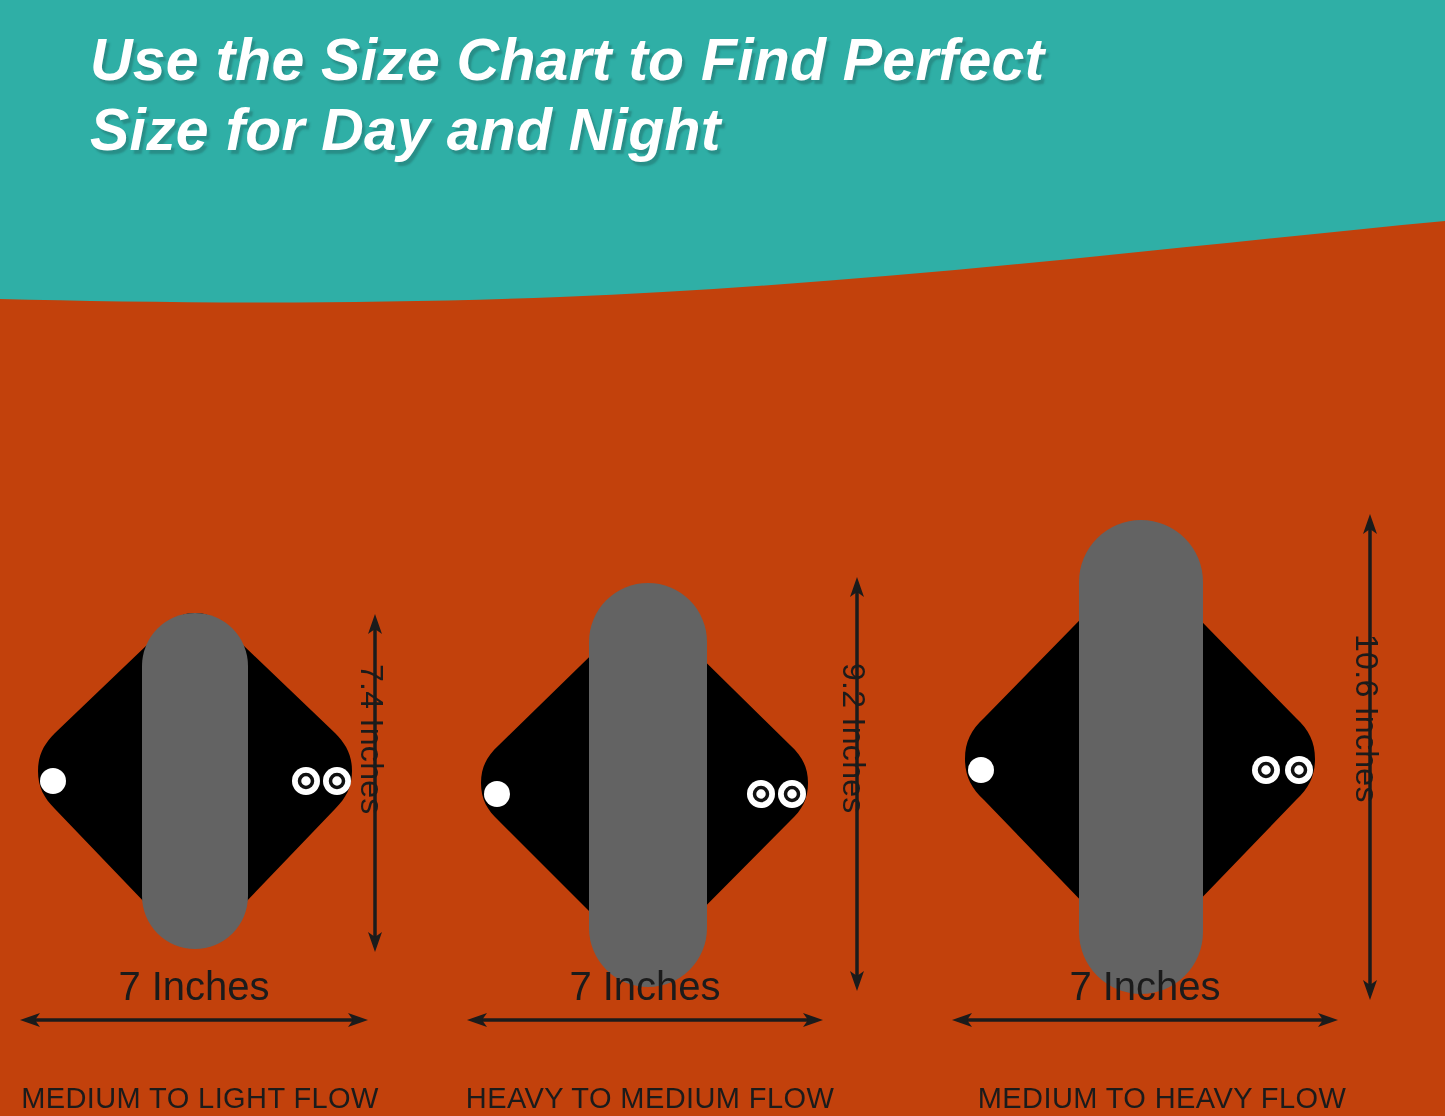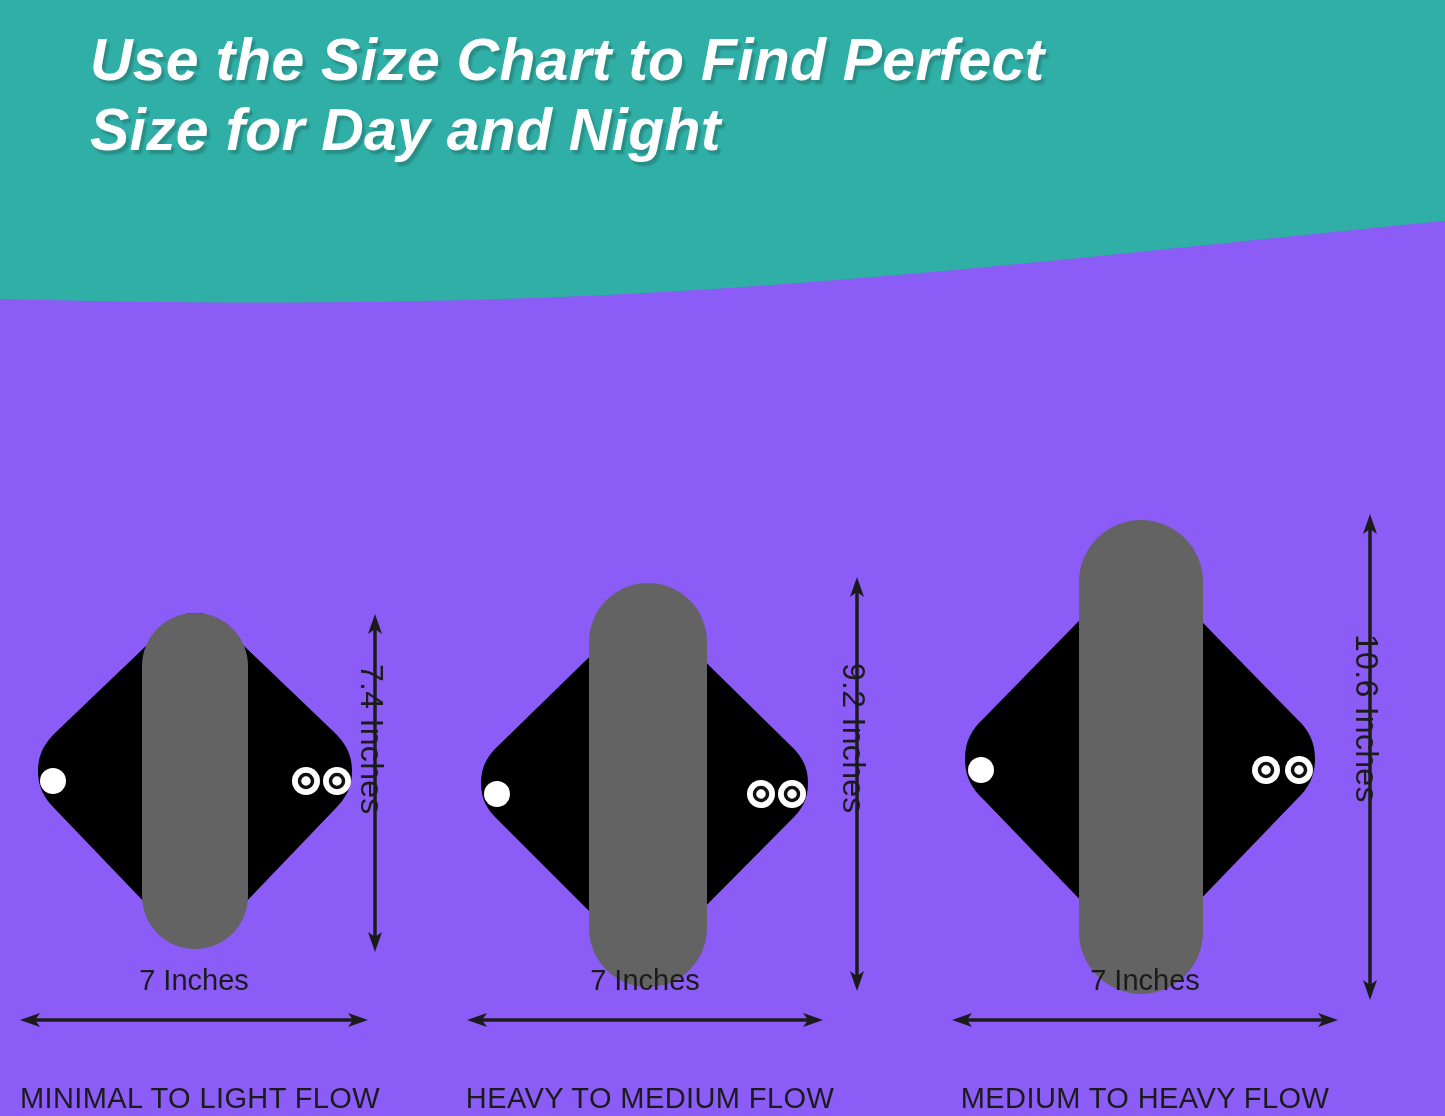--- a/index.html
+++ b/index.html
@@ -7,21 +7,21 @@
     padding: 0;
     background: #ffffff;
   }
   body {
     font-family: "Liberation Sans", sans-serif;
   }
   #canvas {
     position: relative;
     width: 1445px;
     height: 1116px;
-    background: #8b5cf6;
+    background: #c2410c;
     overflow: hidden;
   }
 
   
   #header-band {
     position: absolute;
     left: 0;
     top: 0;
     width: 1445px;
     height: 310px;
@@ -74,21 +74,21 @@
     letter-spacing: 0.3px;
   }
 
   
   .h-dim {
     position: absolute;
   }
   .h-dim svg { display: block; }
   .h-dim-label {
     position: absolute;
-    font-size: 29px;
+    font-size: 40px;
     color: #1b1b1b;
     white-space: nowrap;
     text-align: center;
   }
 
   .flow-caption {
     position: absolute;
     font-size: 29px;
     color: #1b1b1b;
     letter-spacing: 0.4px;
@@ -152,21 +152,21 @@
 
     <div class="h-dim" style="left:18px;top:1006px;">
       <svg width="352" height="28" viewBox="0 0 352 28">
         <line x1="14" y1="14" x2="338" y2="14" stroke="#1b1b1b" stroke-width="3.5"></line>
         <polygon points="2,14 22,7 17,14 22,21" fill="#1b1b1b"></polygon>
         <polygon points="350,14 330,7 335,14 330,21" fill="#1b1b1b"></polygon>
       </svg>
       <div class="h-dim-label" style="left:0;top:-42px;width:352px;">7 Inches</div>
     </div>
 
-    <div class="flow-caption" style="left:0;top:1082px;width:400px;">MINIMAL TO LIGHT FLOW</div>
+    <div class="flow-caption" style="left:0;top:1082px;width:400px;">MEDIUM TO LIGHT FLOW</div>
   </div>
 
   <div class="pad-group" style="left:460px;width:470px;">
 
     <div class="pad-figure" style="left:12px;top:575px;">
       <svg width="345" height="418" viewBox="0 0 345 418">
         <path d="M173,42
                  C183,42 190,45 197,51
                  L318,170
                  C330,181 336,192 336,208
@@ -250,16 +250,16 @@
 
     <div class="h-dim" style="left:20px;top:1006px;">
       <svg width="390" height="28" viewBox="0 0 390 28">
         <line x1="14" y1="14" x2="376" y2="14" stroke="#1b1b1b" stroke-width="3.5"></line>
         <polygon points="2,14 22,7 17,14 22,21" fill="#1b1b1b"></polygon>
         <polygon points="388,14 368,7 373,14 368,21" fill="#1b1b1b"></polygon>
       </svg>
       <div class="h-dim-label" style="left:0;top:-42px;width:390px;">7 Inches</div>
     </div>
 
-    <div class="flow-caption" style="left:5px;top:1082px;width:420px;">MEDIUM TO HEAVY FLOW</div>
+    <div class="flow-caption" style="left:22px;top:1082px;width:420px;">MEDIUM TO HEAVY FLOW</div>
   </div>
 
 </div>
 
 </body></html>

